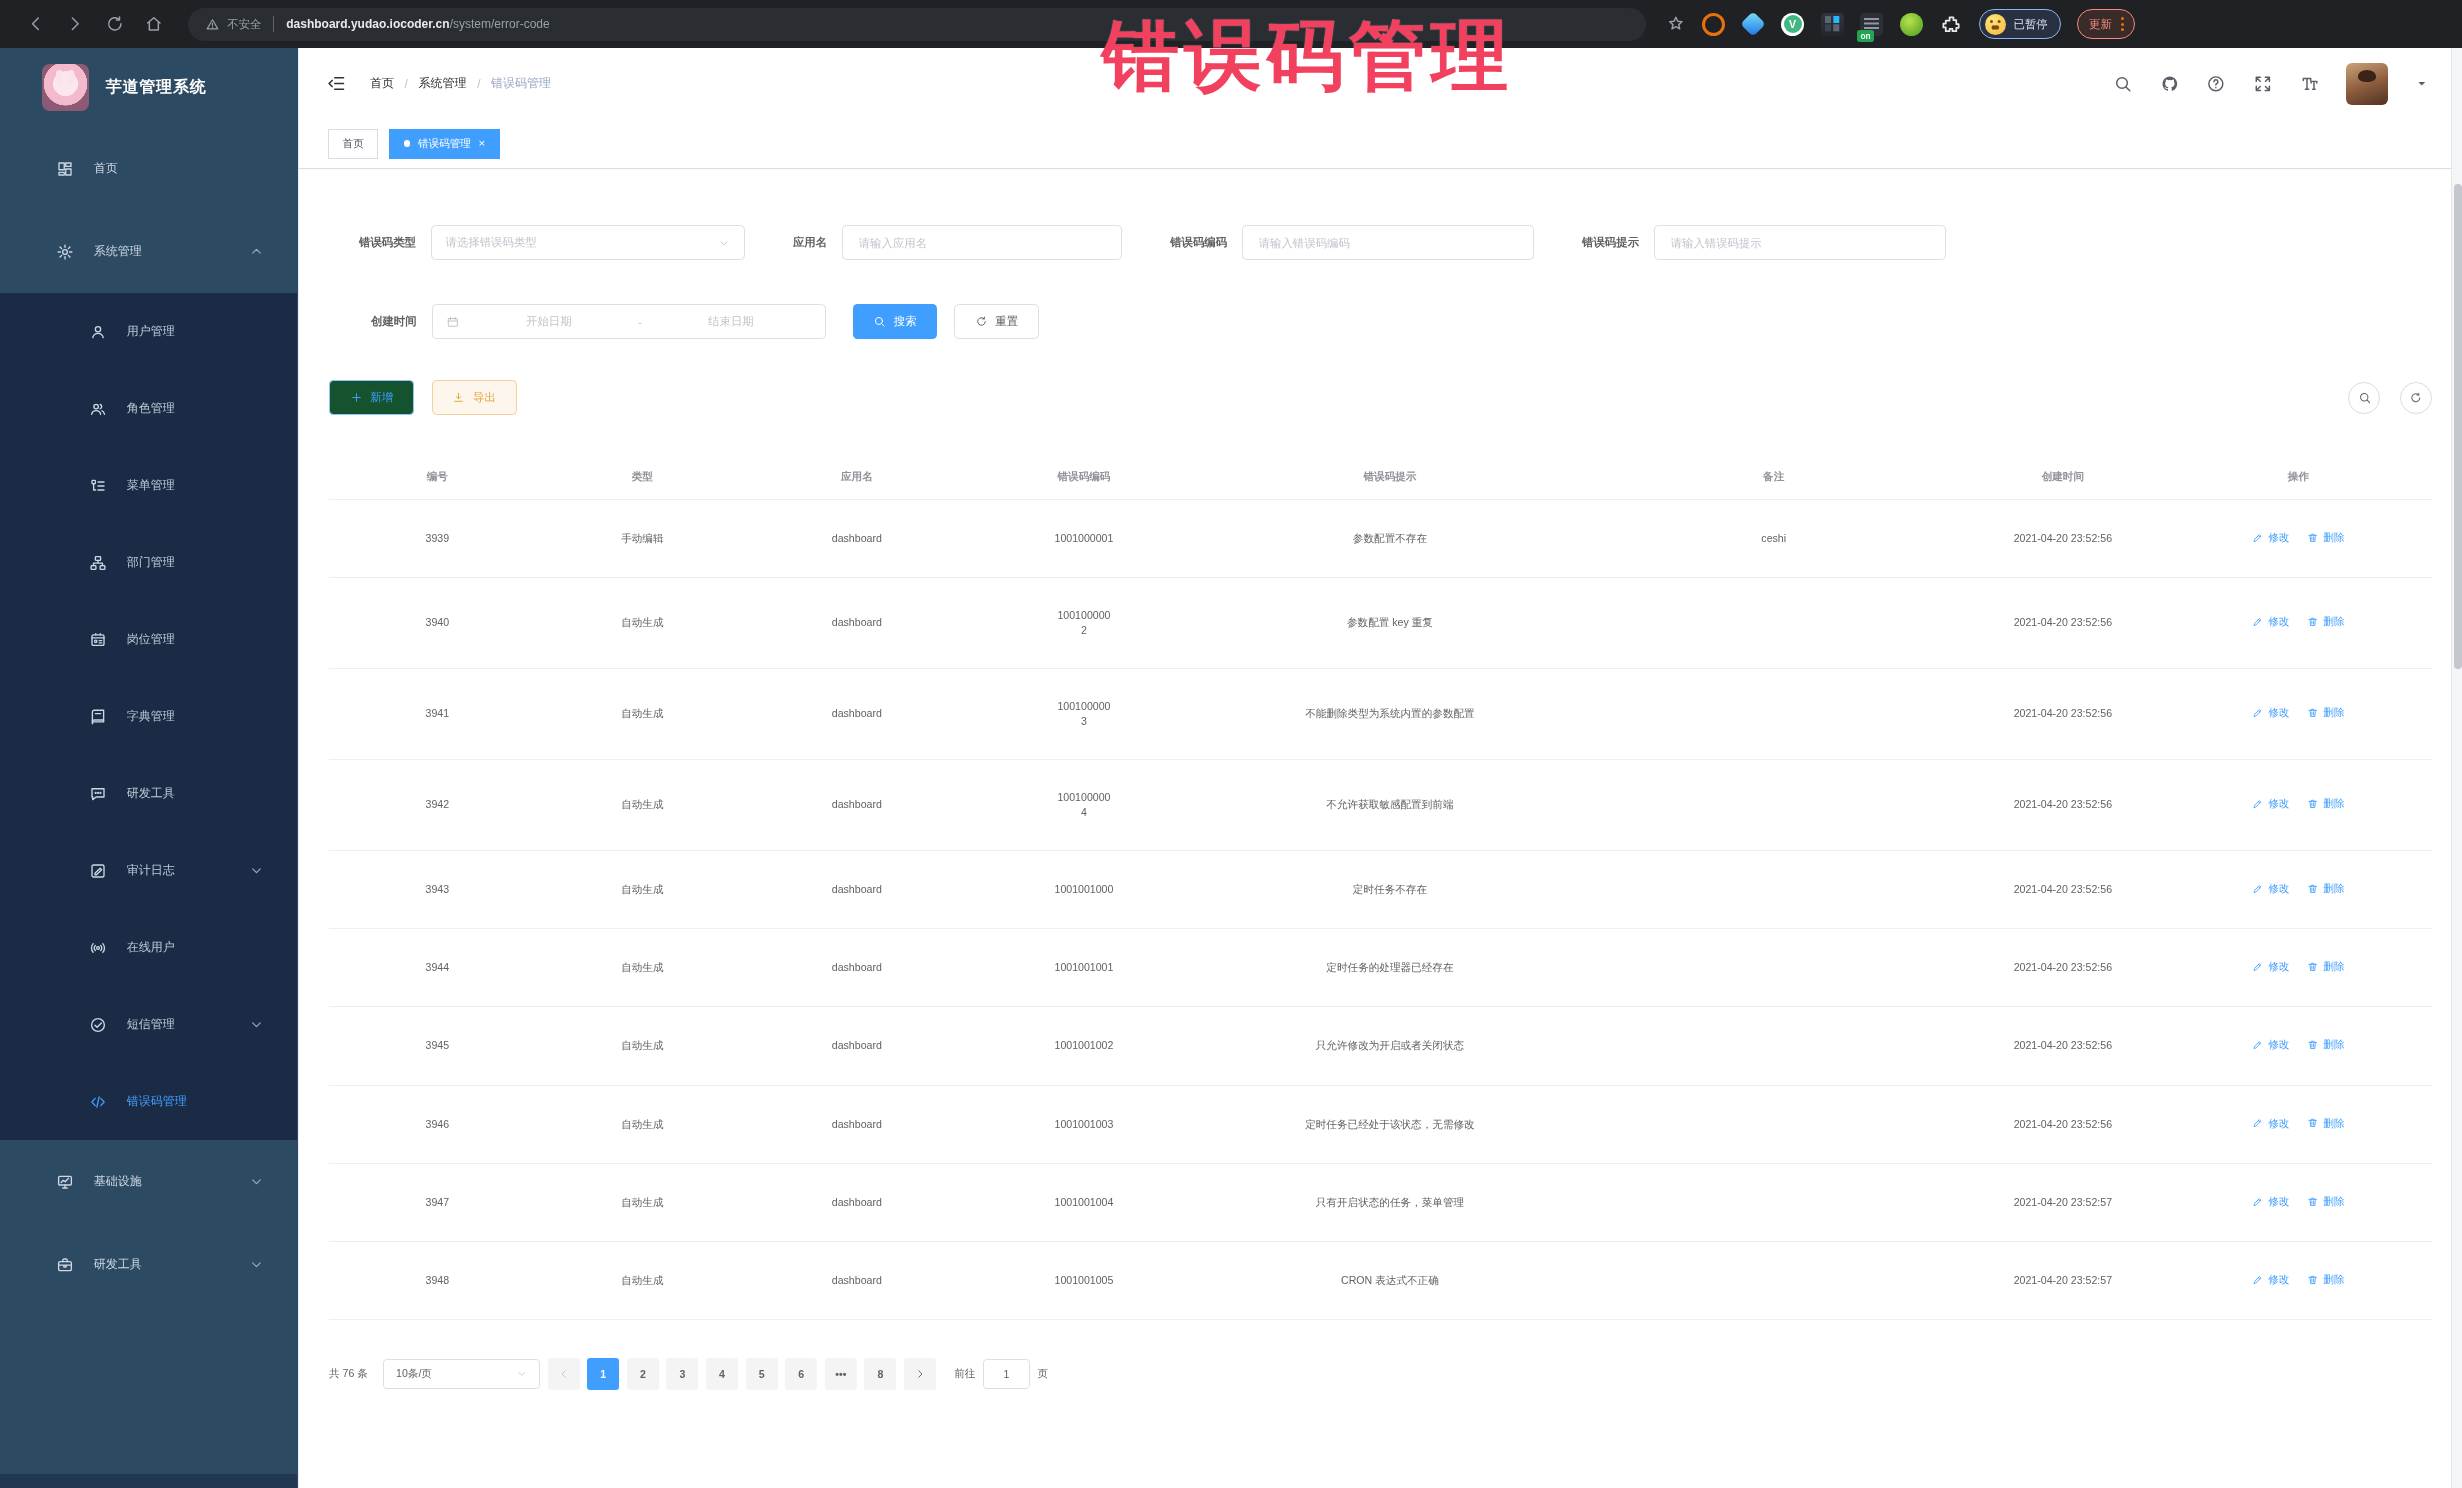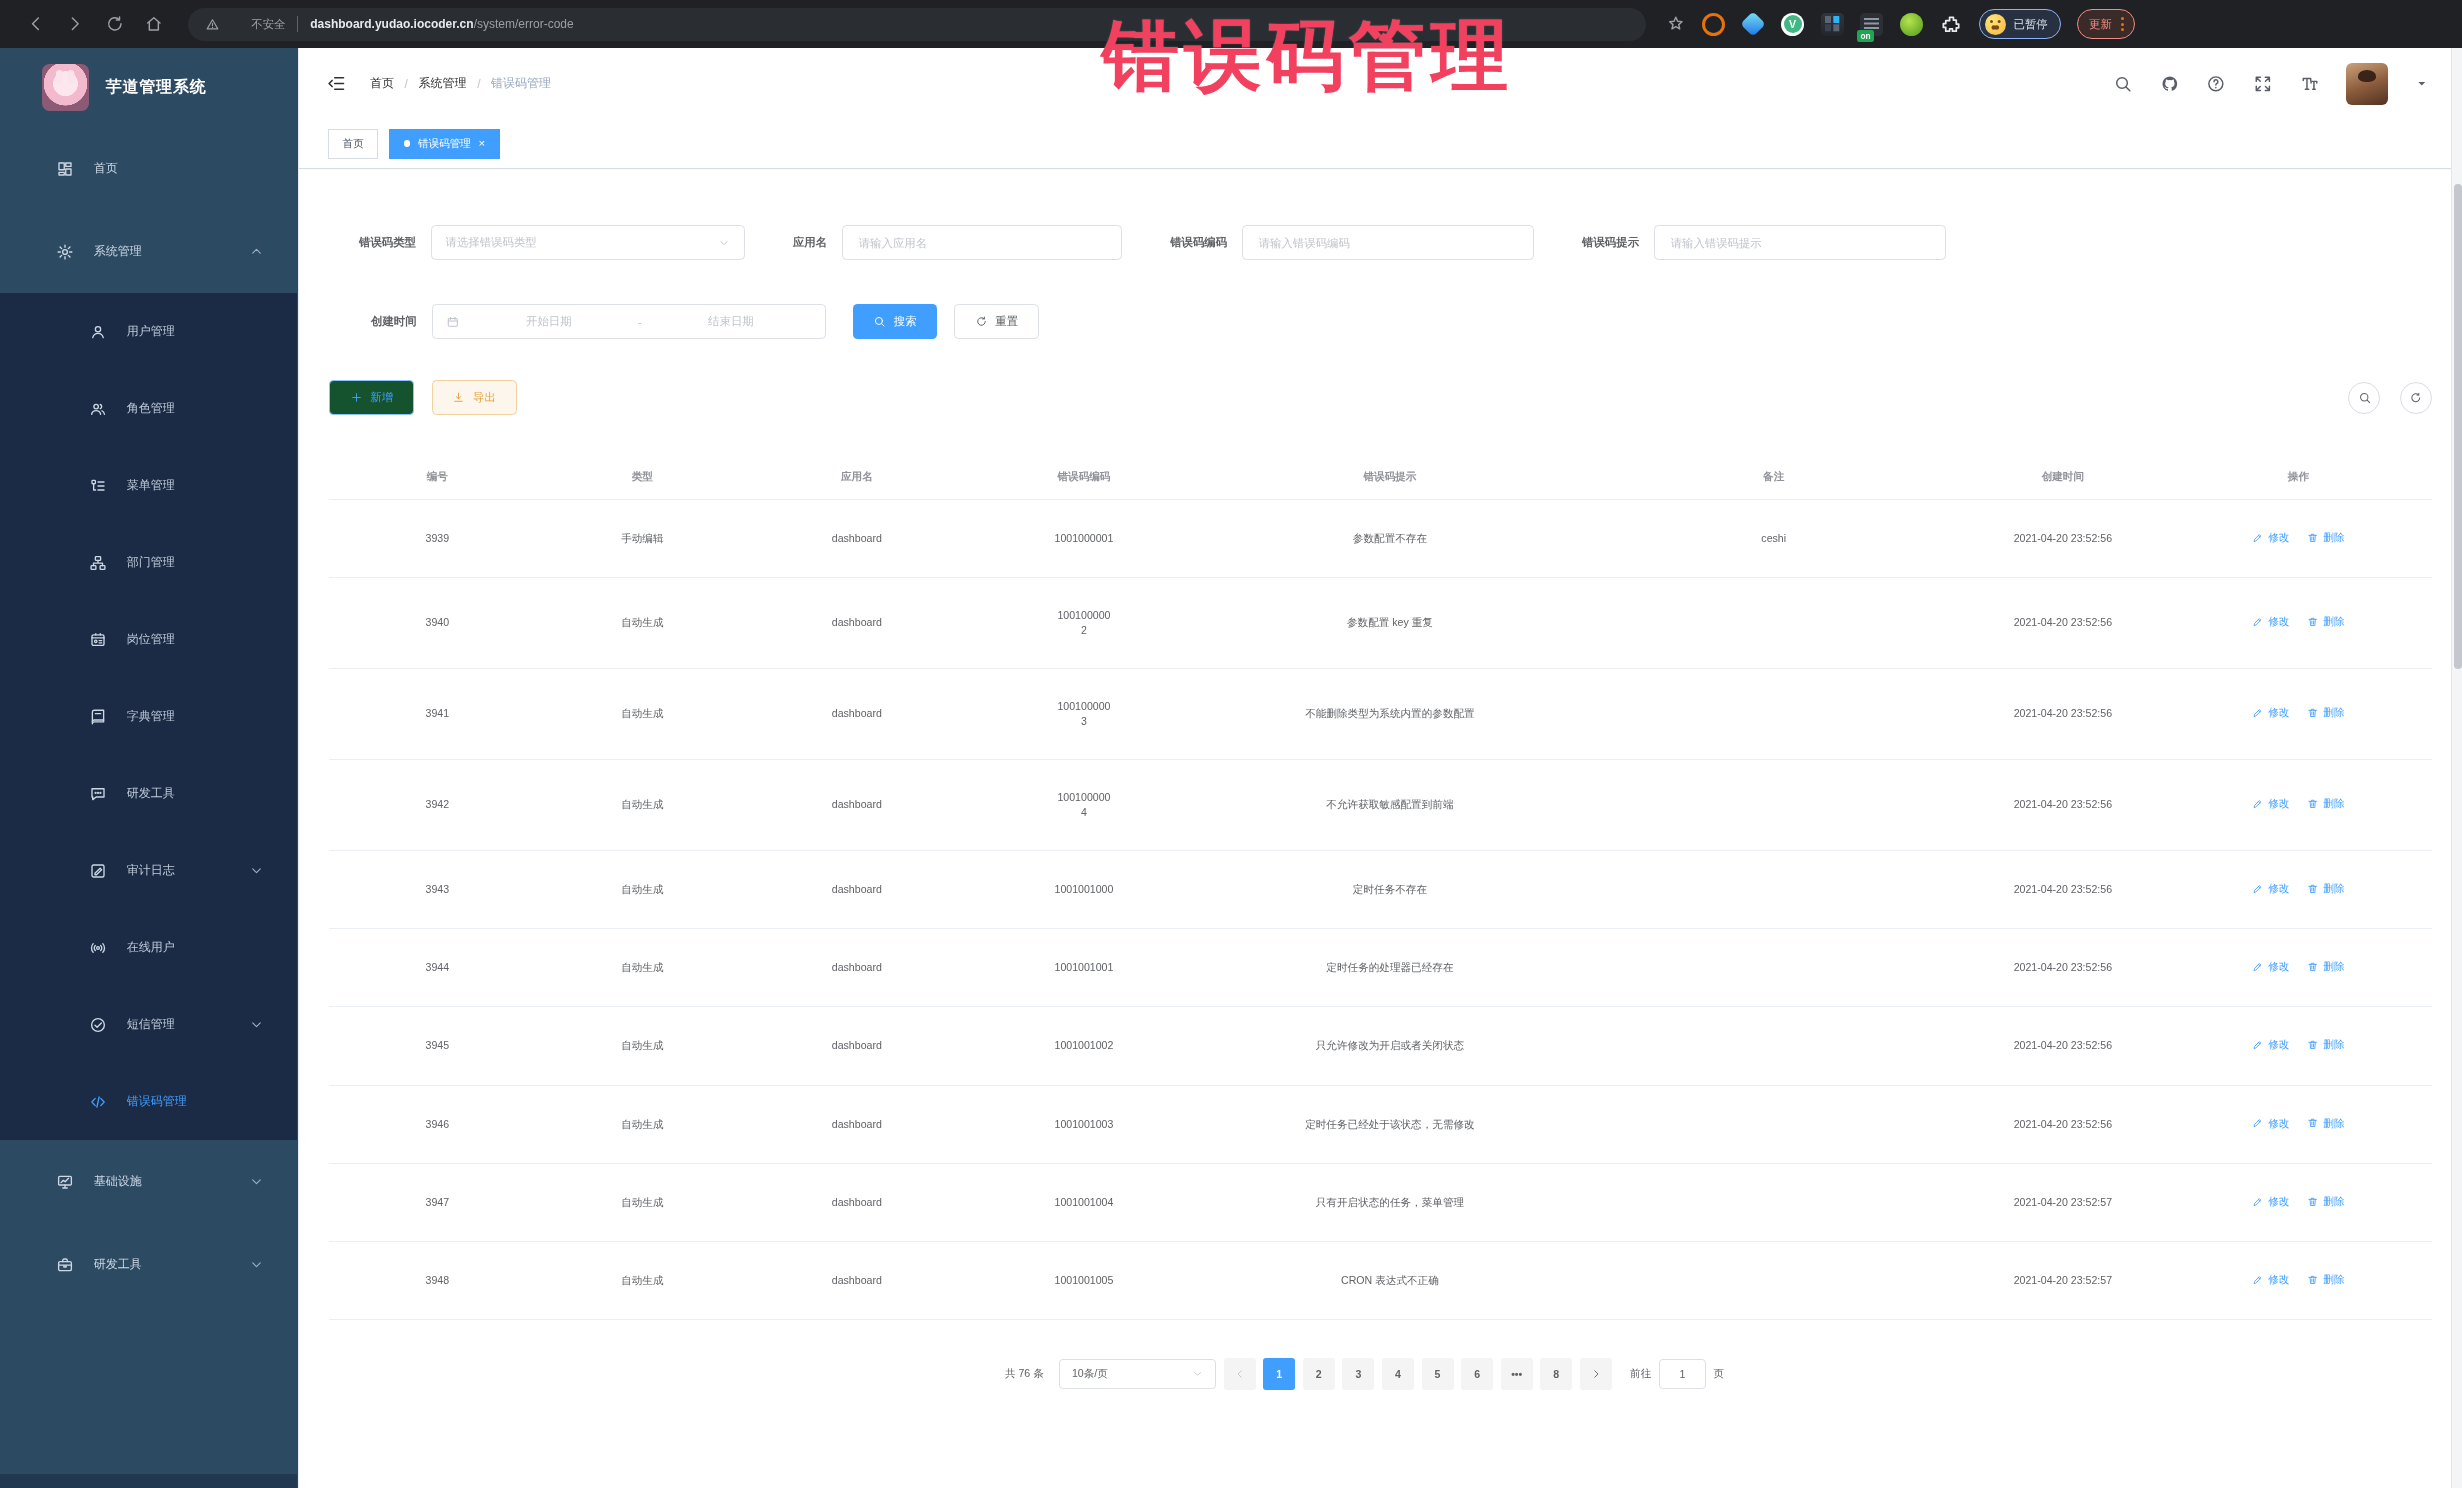--- a/index.html
+++ b/index.html
@@ -9,21 +9,21 @@
 
   
   .browser-bar{position:absolute;left:0;top:0;width:2462px;height:48px;background:#202124;
                display:flex;align-items:center;padding:0 26px;}
   .nav-ic{width:19.7px;height:19.7px;color:#9aa0a6;margin-right:19.7px;flex:none;}
   .nav-ic svg{width:100%;height:100%;}
   .url-pill{flex:none;width:1458px;height:33px;border-radius:16.7px;background:#2a2d32;
             display:flex;align-items:center;padding:0 16.7px;margin-left:4.5px;}
   .warn-ic{width:15px;height:15px;color:#9aa0a6;margin-right:7.6px;flex:none;}
   .warn-ic svg{width:100%;height:100%;}
-  .sec-label{color:#9aa0a6;font-size:11.4px;margin-right:12px;margin-left:24px;}
+  .sec-label{color:#9aa0a6;font-size:11.4px;margin-right:12px;}
   .url-div{width:0.8px;height:16.7px;background:#5f6368;margin-right:12px;}
   .url-host{color:#e8eaed;font-size:12px;font-weight:600;}
   .url-path{color:#9aa0a6;font-size:12px;}
   .browser-right{display:flex;align-items:center;margin-left:19.7px;gap:16.7px;}
   .star-ic{width:19.7px;height:19.7px;color:#9aa0a6;}
   .star-ic svg{width:100%;height:100%;}
   .ext{width:23px;height:23px;border-radius:4.5px;position:relative;flex:none;}
   .ext-orange{border-radius:50%;border:3.8px solid #e8710a;background:transparent;}
   .ext-gem{background:linear-gradient(135deg,#7ee3f2 0%,#1a73e8 100%);transform:rotate(45deg);width:18px;height:18px;margin:2.3px;}
   .ext-vue{border-radius:50%;background:#fff;display:flex;align-items:center;justify-content:center;}
@@ -135,21 +135,21 @@
                 border-bottom:0.8px solid #ebeef5;}
   table.grid td{padding:30px 4.5px;font-size:10.6px;color:#606266;text-align:center;border-bottom:0.8px solid #ebeef5;
                 vertical-align:middle;line-height:15px;}
   td.code-cell{white-space:pre-line;}
   .op{display:inline-flex;align-items:center;gap:4.5px;color:#409eff;cursor:pointer;font-size:10.6px;}
   .op + .op{margin-left:18px;}
   .op .oi{width:11.4px;height:11.4px;}
   .op .oi svg{width:100%;height:100%;}
 
   
-  .pager{display:flex;align-items:center;justify-content:center;gap:7.6px;margin-top:38px;padding-right:32px;
+  .pager{display:flex;align-items:center;justify-content:flex-start;gap:7.6px;margin-top:38px;padding-right:32px;
          font-size:10.6px;color:#606266;}
   .pg-total{margin-right:7.6px;}
   .pg-size{width:157px;height:30px;border:0.8px solid #dcdfe6;border-radius:3.8px;display:flex;align-items:center;
            justify-content:space-between;padding:0 12px;color:#606266;cursor:pointer;}
   .pg-size .sc{width:11.4px;height:11.4px;color:#c0c4cc;}
   .pg-size .sc svg{width:100%;height:100%;}
   .pg-btn{min-width:32px;height:32px;border-radius:3px;background:#f4f4f5;color:#606266;font-weight:600;
           display:flex;align-items:center;justify-content:center;cursor:pointer;padding:0 4.5px;}
   .pg-btn.activepg{background:#409eff;color:#fff;}
   .pg-btn.disabled{color:#c0c4cc;}

